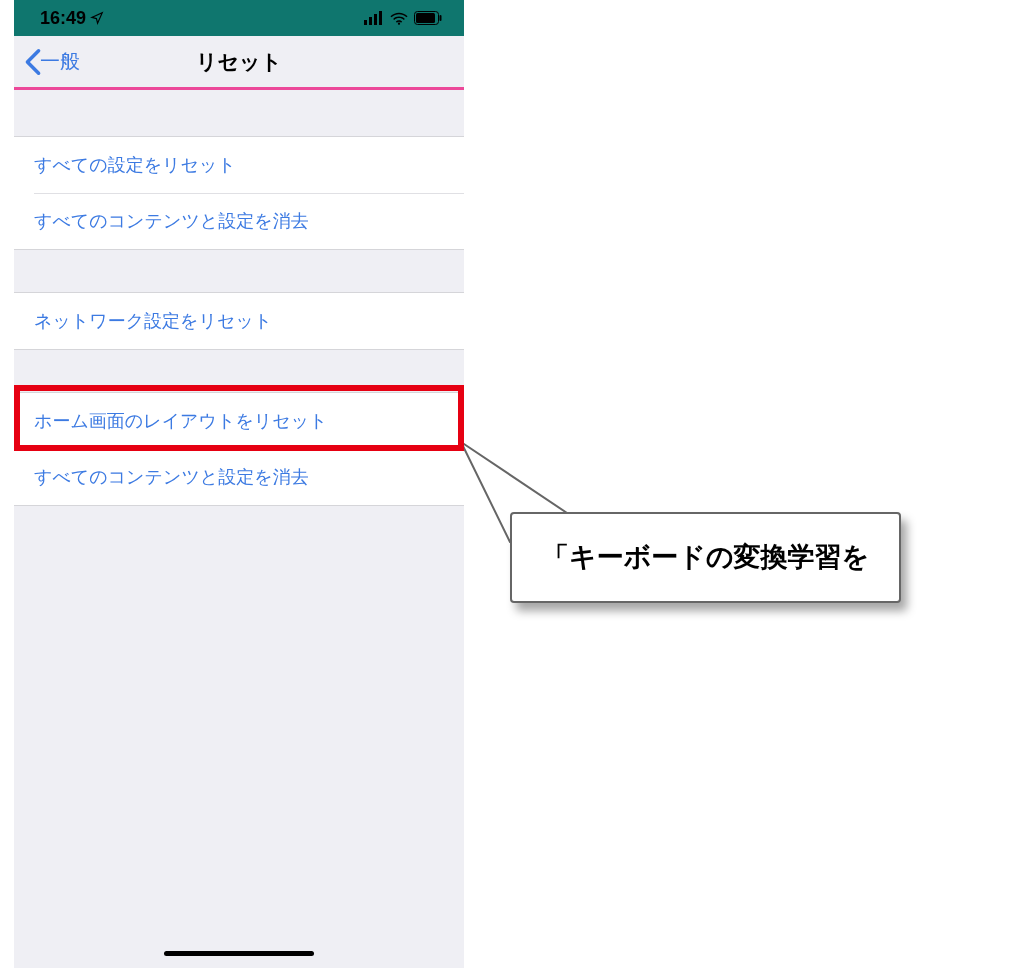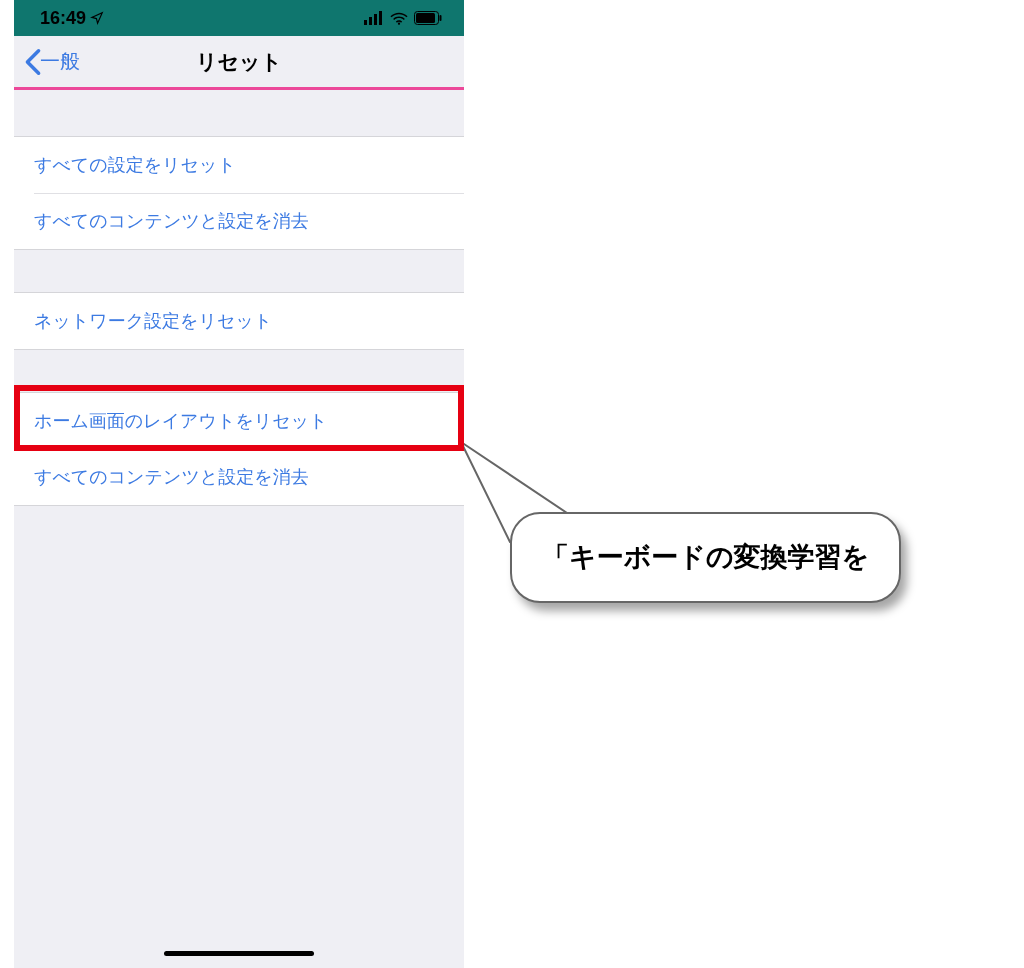--- a/index.html
+++ b/index.html
@@ -93,21 +93,21 @@
     pointer-events: none;
     z-index: 5;
   }
   .callout {
     position: absolute;
     z-index: 4;
   }
   .callout .bubble {
     background: #fff;
     border: 2px solid #666;
-    border-radius: 30px;
+    border-radius: 4px;
     padding: 22px 30px;
     font-size: 27px;
     font-weight: 700;
     color: #000;
     line-height: 1.6;
     box-shadow: 6px 8px 10px rgba(0,0,0,0.35);
     white-space: nowrap;
   }
   .callout svg.tail {
     position: absolute;

